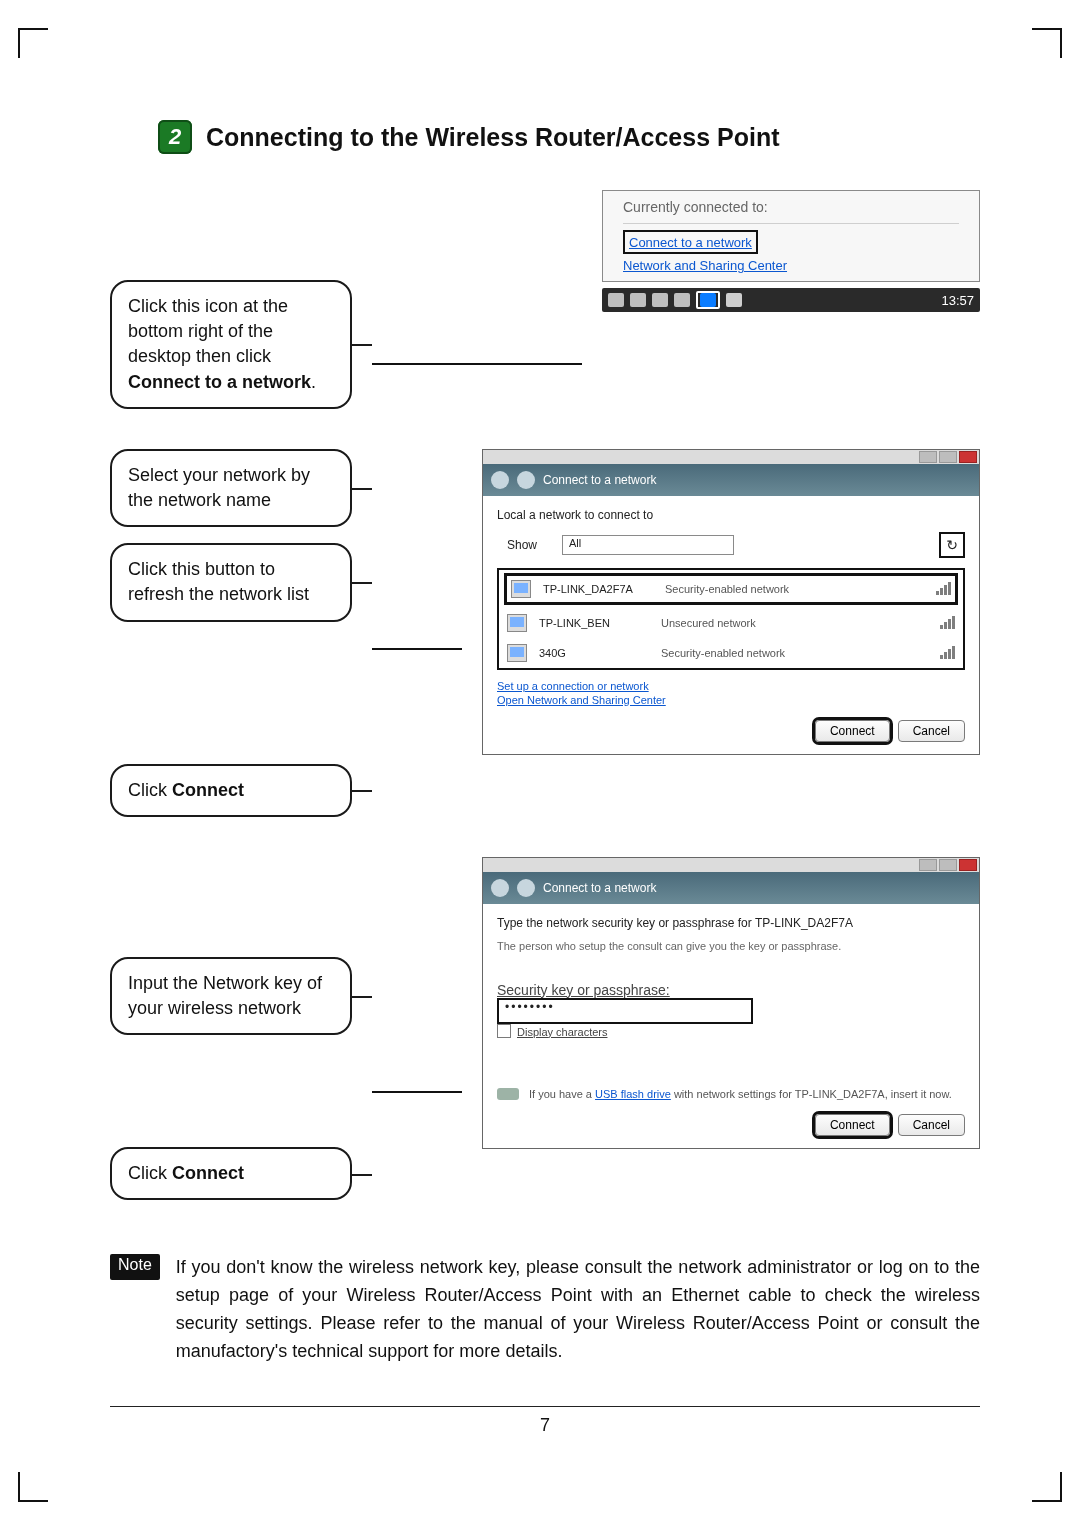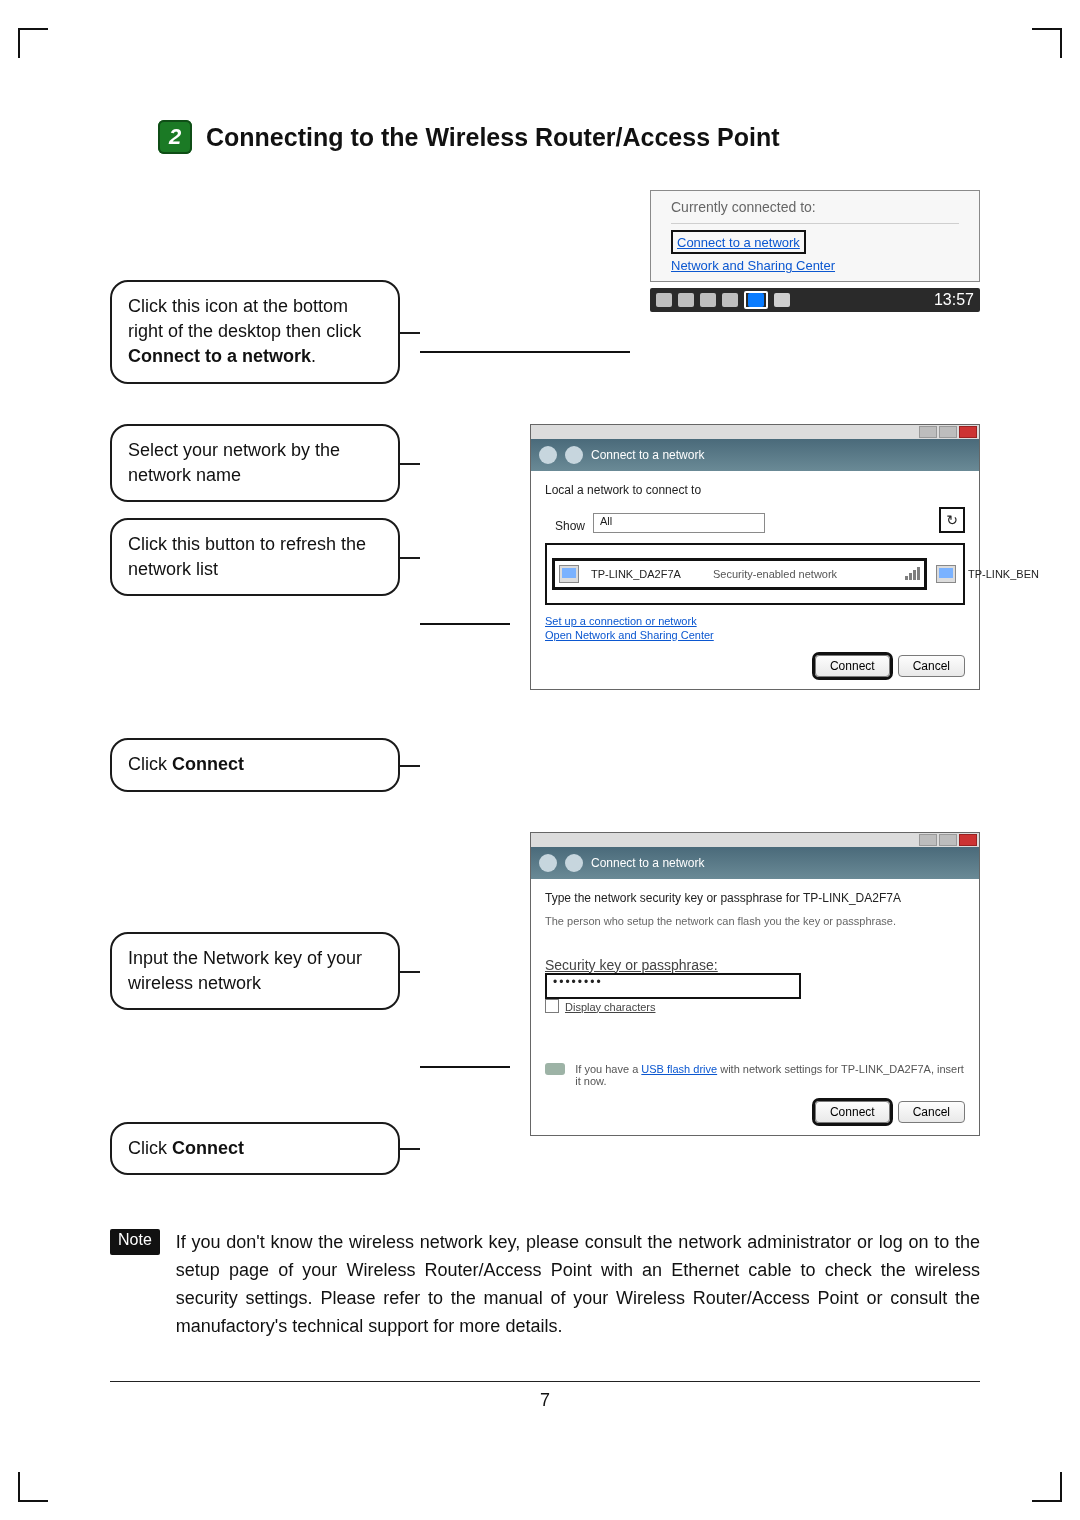--- a/index.html
+++ b/index.html
@@ -22,21 +22,21 @@
   .crop.tl{left:18px;top:28px;border-right:none;border-bottom:none}
   .crop.tr{right:18px;top:28px;border-left:none;border-bottom:none}
   .crop.bl{left:18px;bottom:18px;border-right:none;border-top:none}
   .crop.br{right:18px;bottom:18px;border-left:none;border-top:none}
 
   h1.section{font-size:25px;font-weight:700;margin:0 0 36px 48px;display:flex;align-items:center;gap:14px}
   .step-badge{width:34px;height:34px;border-radius:6px;background:#1b7a25;display:flex;align-items:center;justify-content:center;color:#fff;font-style:italic;font-size:22px;font-weight:900;box-shadow:0 0 0 2px #0f4d16 inset}
   .steps{position:relative;margin-top:30px}
 
   .row{display:flex;align-items:flex-start;gap:20px;margin-bottom:40px;position:relative}
-  .callout-col{width:290px;display:flex;flex-direction:column;gap:16px}
+  .callout-col{width:242px;display:flex;flex-direction:column;gap:16px}
   .callout{border:2px solid #1a1a1a;border-radius:18px;padding:12px 16px;font-size:18px;line-height:1.4}
   .callout b{font-weight:700}
   .lead{position:relative}
   .lead::after{content:"";position:absolute;top:50%;right:-22px;width:22px;height:2px;background:#1a1a1a}
 
   
   .panel{flex:1;min-width:0}
 
   
   .tray-panel{margin-left:170px;width:260px}
@@ -48,36 +48,36 @@
   .cur .name{font-size:13px;line-height:1.2}
   .cur .acc{color:#777;font-size:12px}
   .popup hr{border:none;border-top:1px solid #cfcfcf;margin:8px 0 6px}
   .linkbox{border:2px solid #111;padding:2px 4px;display:inline-block}
   .popup a.lk{color:var(--link);text-decoration:underline;font-size:13px}
   .popup .lk2{color:var(--link);text-decoration:underline;font-size:13px;display:block}
   .systray{margin-top:6px;background:var(--tray);color:#fff;display:flex;align-items:center;gap:6px;padding:3px 6px;border-radius:2px}
   .systray .ico{width:16px;height:14px;background:#bfbfbf;border-radius:2px}
   .systray .ico.net{background:#0a7cff}
   .systray .ico.snd{background:#cfcfcf}
-  .systray .clock{margin-left:auto;font-size:16px}
+  .systray .clock{margin-left:auto;font-size:13px}
   .systray .focus{border:2px solid #fff;border-radius:2px;padding:0 2px;display:flex;align-items:center;gap:4px}
 
   
   .winwrap{width:470px}
   .win{border:1px solid #666;background:#fff;display:flex;flex-direction:column}
   .titlebar{background:#dcdcdc;height:14px;display:flex;justify-content:flex-end;align-items:center;padding:0 2px;gap:2px}
   .tbtn{width:16px;height:10px;background:#bdbdbd;border:1px solid #999}
   .tbtn.close{background:#c33;border-color:#922}
   .headerbar{background:linear-gradient(#4a6a7a,#6a8a96);color:#fff;display:flex;align-items:center;gap:8px;padding:4px 8px;height:24px;font-size:12px}
   .headerbar .gbtn{width:18px;height:18px;border-radius:9px;background:#c7d6de}
   .body{background:#fff;padding:12px 14px;font-size:12px;color:#222;display:flex;flex-direction:column;gap:10px}
-  .showline{display:flex;align-items:flex-end;gap:8px;padding-left:10px}
+  .showline{display:flex;align-items:center;gap:25px;padding-left:10px}
   .sel{border:1px solid #8a8a8a;height:18px;width:170px;background:#fff}
   .refresh{margin-left:auto;border:2px solid #111;width:22px;height:22px;display:flex;align-items:center;justify-content:center;font-size:14px}
-  .netlist{border:2px solid #111;padding:16px 8px;display:flex;gap:12px}
+  .netlist{border:2px solid #111;padding:6px 8px;display:flex;flex-direction:column;gap:12px}
   .netlist .item{display:flex;align-items:center;gap:12px}
   .netlist.sel1 .item:first-child{outline:3px solid #111;padding:4px}
   .pc{width:18px;height:16px;background:#dcdcdc;border:1px solid #888;position:relative}
   .pc::after{content:"";position:absolute;left:2px;top:2px;right:2px;bottom:4px;background:#7ab2ff}
   .netname{width:110px;font-size:11px}
   .netsec{width:180px;font-size:11px;color:#555}
   .bars{margin-left:auto;display:flex;gap:1px;align-items:flex-end}
   .bars span{width:3px;background:#7e7e7e}
   .bars span:nth-child(1){height:4px}
   .bars span:nth-child(2){height:7px}
@@ -249,21 +249,21 @@
             <div class="tbtn"></div>
             <div class="tbtn close"></div>
           </div>
           <div class="headerbar">
             <span class="gbtn"></span>
             <span class="gbtn"></span>
             <span>Connect to a network</span>
           </div>
           <div class="body">
             <div>Type the network security key or passphrase for TP-LINK_DA2F7A</div>
-            <div style="font-size:11px;color:#666">The person who setup the network can flash you the key or passphrase.</div>
+            <div style="font-size:11px;color:#666">The person who setup the consult can give you the key or passphrase.</div>
             <div style="margin-top:20px">
               <div class="seclabel">Security key or passphrase:</div>
               <div class="secinput">
                 <span>••••••••</span>
               </div>
               <label class="chk">
                 <span class="box"></span>
                 <span style="text-decoration:underline">Display characters</span>
               </label>
             </div>

